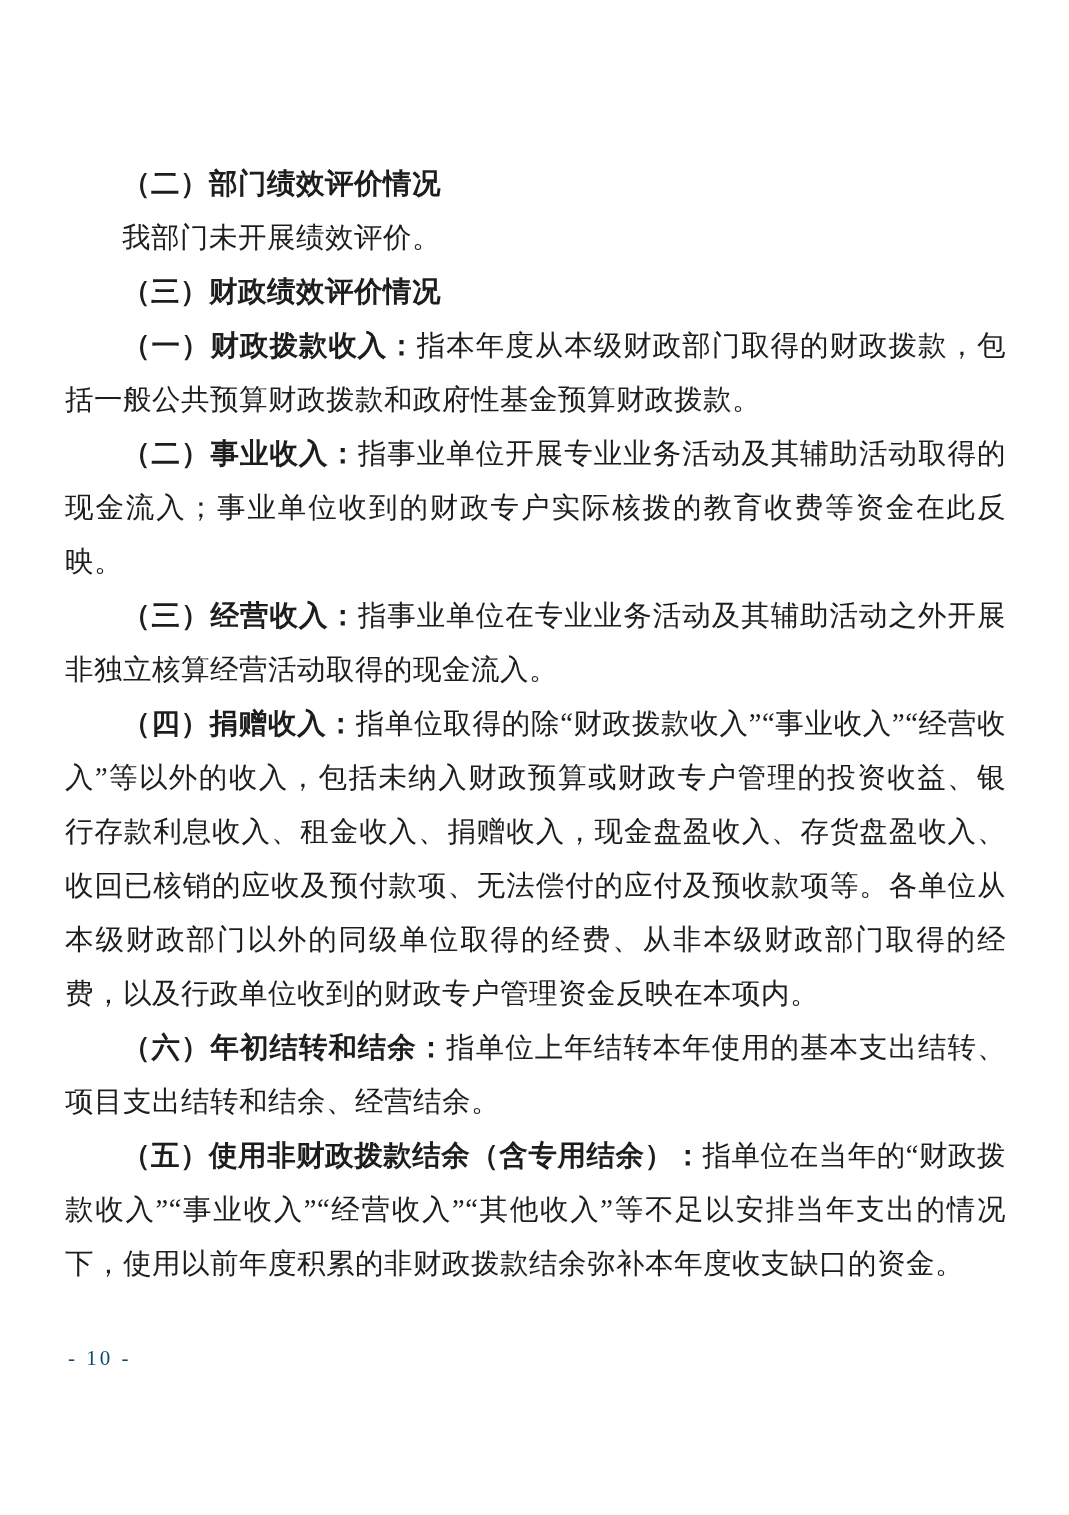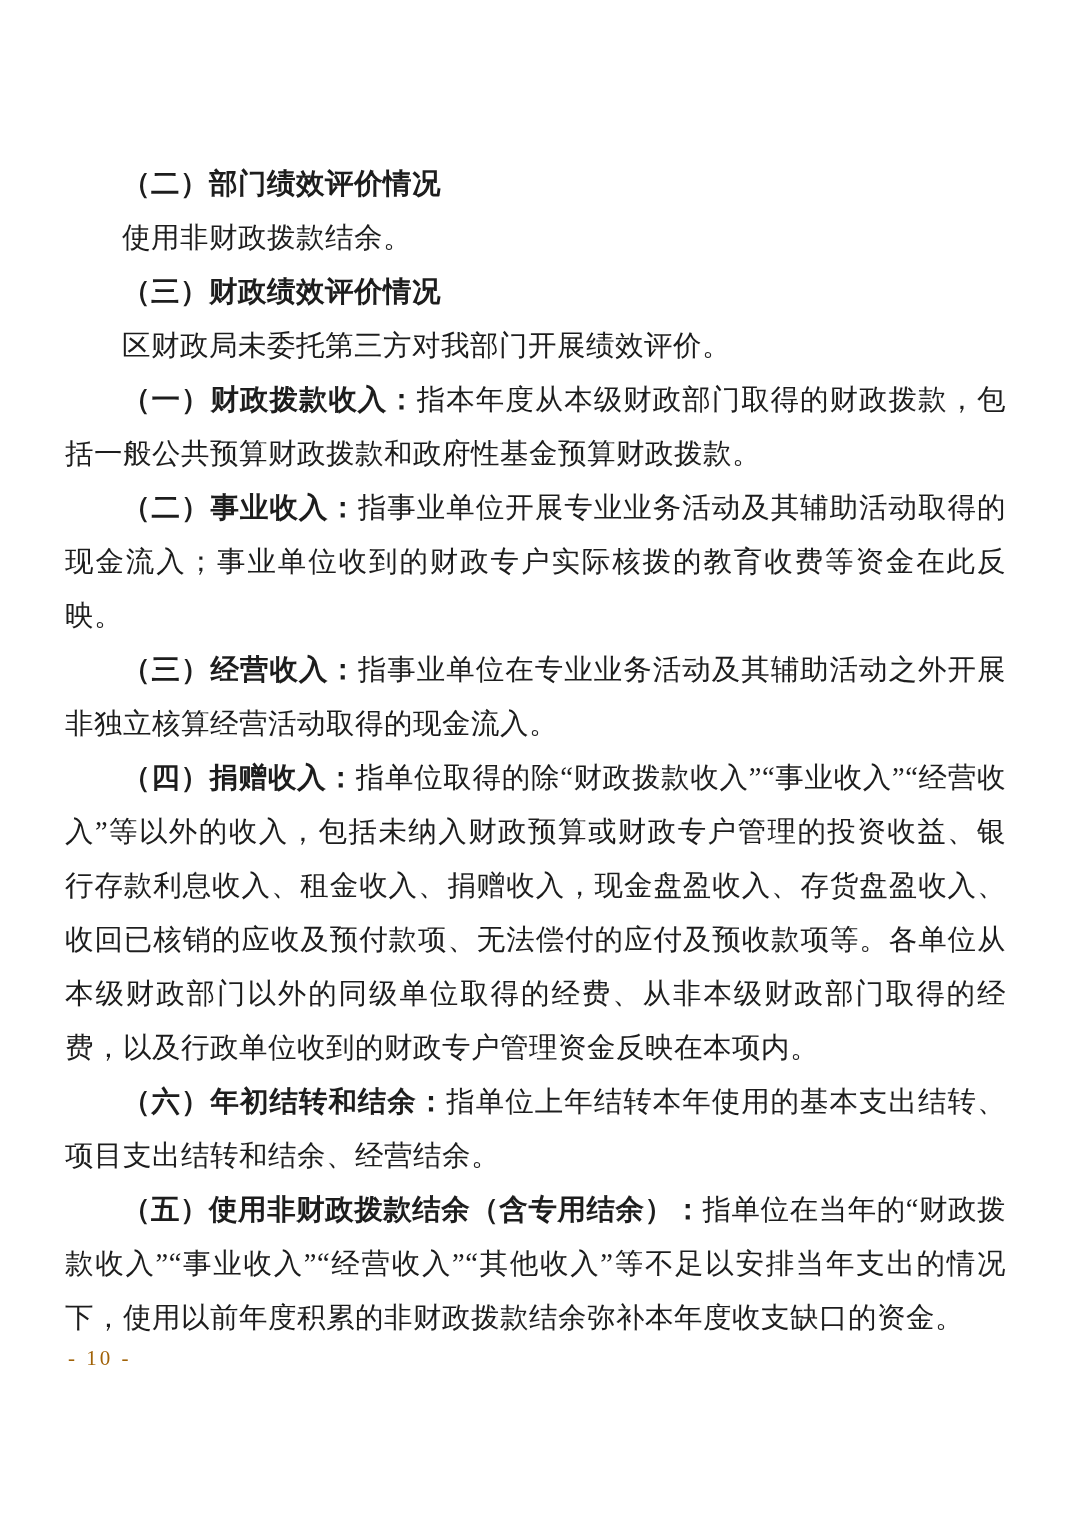--- a/index.html
+++ b/index.html
@@ -43,38 +43,37 @@
     font-family: "Liberation Sans", sans-serif;
     font-weight: bold;
     letter-spacing: 1px;
   }
   .footer {
     position: absolute;
     left: 68px;
     top: 1346px;
     font-size: 21px;
     letter-spacing: 3px;
-    color: #a16207;
+    color: #0c4a6e;
     font-family: "Liberation Serif", serif;
   }
 </style>
 </head>
 <body>
 
 <div class="page">
 
   <div class="content">
 
     <p class="heading-kai"><span class="lead">（二）部门绩效评价情况</span><span></span></p>
 
-    <p><span class="lead"></span><span>使用非财政拨款结余。</span></p>
+    <p><span class="lead"></span><span>我部门未开展绩效评价。</span></p>
 
     <p class="heading-kai"><span class="lead">（三）财政绩效评价情况</span><span></span></p>
 
-    <p><span class="lead"></span><span>区财政局未委托第三方对我部门开展绩效评价。</span></p>
 
 
     <p><span class="lead">（一）财政拨款收入：</span><span>指本年度从本级财政部门取得的财政拨款，包括一般公共预算财政拨款和政府性基金预算财政拨款。</span></p>
 
     <p><span class="lead">（二）事业收入：</span><span>指事业单位开展专业业务活动及其辅助活动取得的现金流入；事业单位收到的财政专户实际核拨的教育收费等资金在此反映。</span></p>
 
     <p><span class="lead">（三）经营收入：</span><span>指事业单位在专业业务活动及其辅助活动之外开展非独立核算经营活动取得的现金流入。</span></p>
 
     <p><span class="lead">（四）捐赠收入：</span><span>指单位取得的除“财政拨款收入”“事业收入”“经营收入”等以外的收入，包括未纳入财政预算或财政专户管理的投资收益、银行存款利息收入、租金收入、捐赠收入，现金盘盈收入、存货盘盈收入、收回已核销的应收及预付款项、无法偿付的应付及预收款项等。各单位从本级财政部门以外的同级单位取得的经费、从非本级财政部门取得的经费，以及行政单位收到的财政专户管理资金反映在本项内。</span></p>
 

